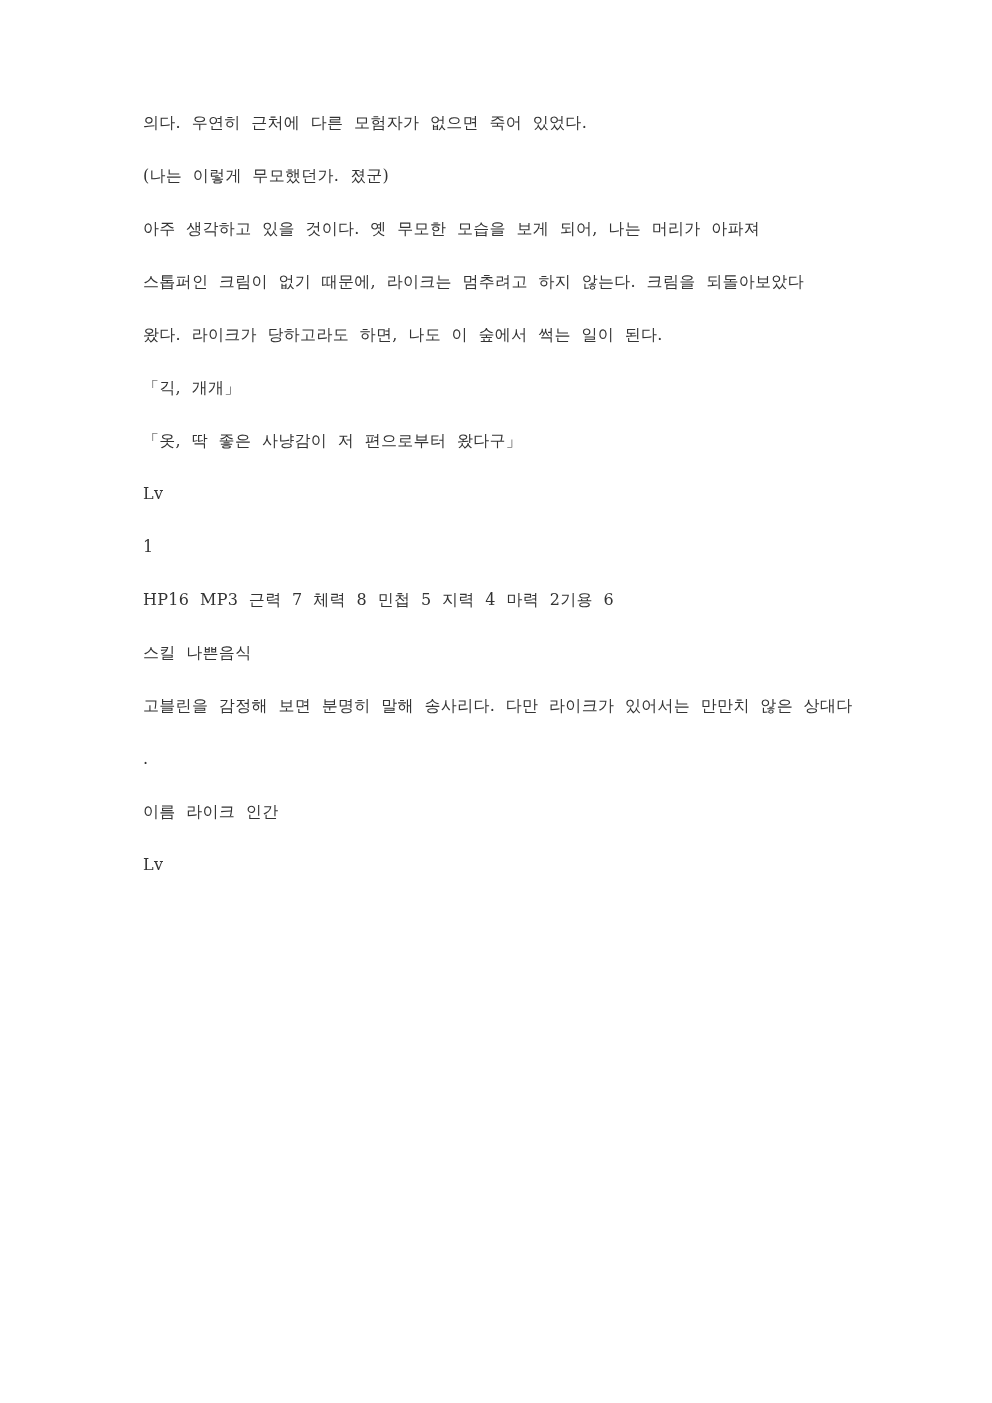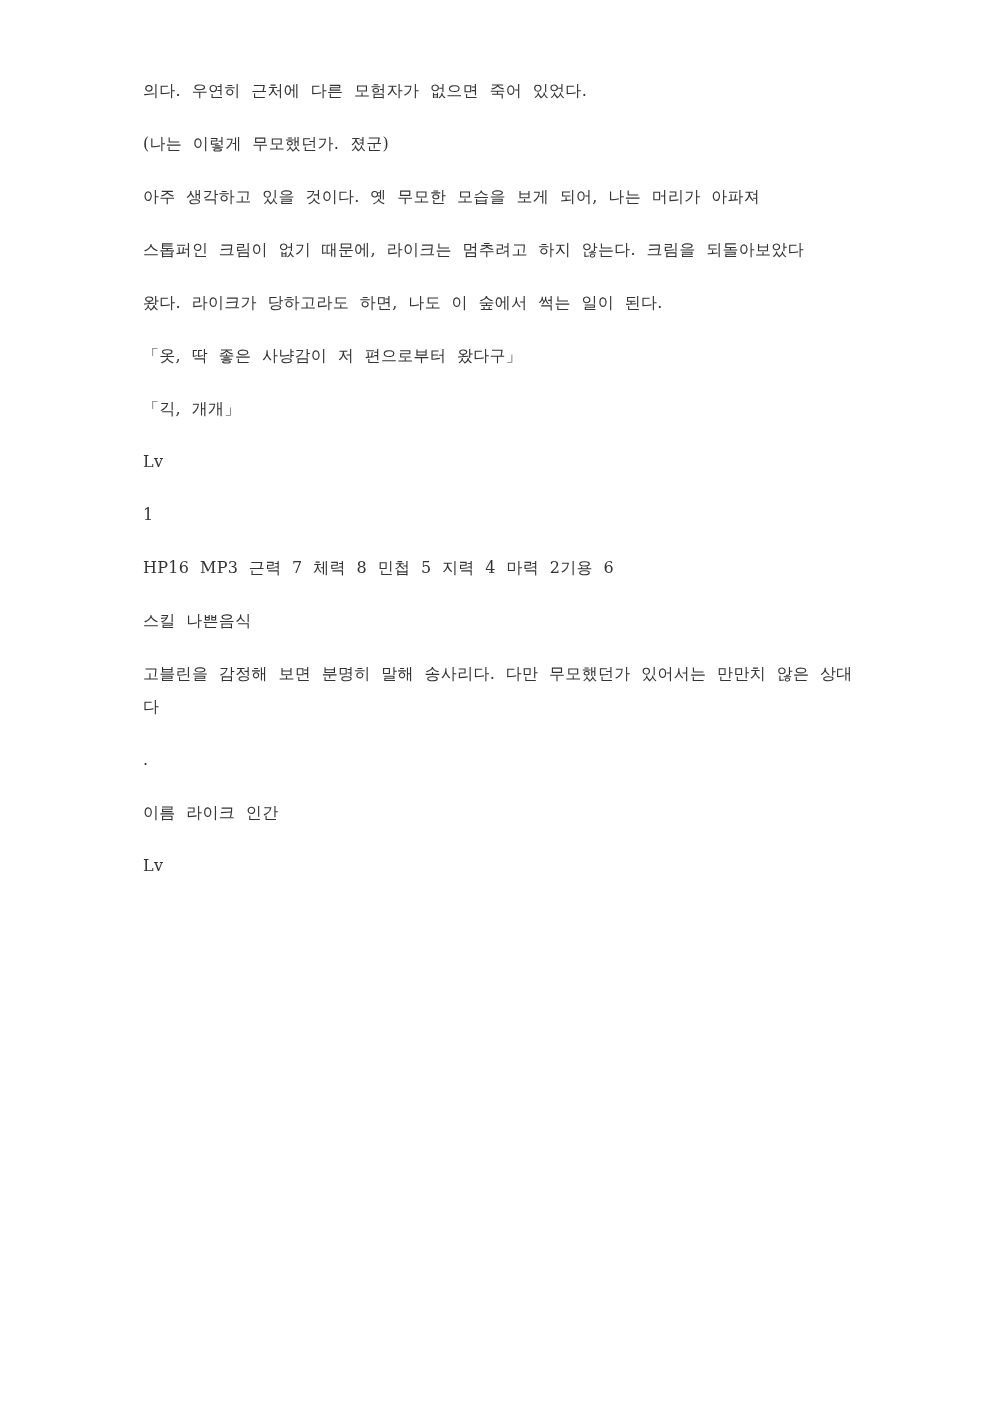--- a/index.html
+++ b/index.html
@@ -6,21 +6,21 @@
   html, body {
     width: 992px;
     height: 1403px;
     background: #ffffff;
     overflow: hidden;
   }
   .page {
     width: 992px;
     height: 1403px;
     background: #ffffff;
-    padding: 74px 129px 0 143px;
+    padding: 106px 129px 0 143px;
     font-family: "DejaVu Serif", "Liberation Serif", serif;
   }
   .para {
     font-size: 16px;
     line-height: 33px;
     color: #333333;
     letter-spacing: 0.3px;
     word-spacing: 0.33em;
     margin: 0 0 20px 0;
     white-space: pre-line;
@@ -29,23 +29,23 @@
 </style>
 </head>
 <body>
 
 <main class="page">
   <p class="para">의다. 우연히 근처에 다른 모험자가 없으면 죽어 있었다.</p>
   <p class="para">(나는 이렇게 무모했던가. 졌군)</p>
   <p class="para">아주 생각하고 있을 것이다. 옛 무모한 모습을 보게 되어, 나는 머리가 아파져</p>
   <p class="para">스톱퍼인 크림이 없기 때문에, 라이크는 멈추려고 하지 않는다. 크림을 되돌아보았다</p>
   <p class="para">왔다. 라이크가 당하고라도 하면, 나도 이 숲에서 썩는 일이 된다.</p>
+  <p class="para">「긱, 개개」</p>
   <p class="para">「옷, 딱 좋은 사냥감이 저 편으로부터 왔다구」</p>
-  <p class="para">「긱, 개개」</p>
   <p class="para">Lv</p>
   <p class="para">1</p>
   <p class="para">HP16 MP3 근력 7 체력 8 민첩 5 지력 4 마력 2기용 6</p>
   <p class="para">스킬 나쁜음식</p>
-  <p class="para">고블린을 감정해 보면 분명히 말해 송사리다. 다만 무모했던가 있어서는 만만치 않은 상대다</p>
+  <p class="para">고블린을 감정해 보면 분명히 말해 송사리다. 다만 라이크가 있어서는 만만치 않은 상대다</p>
   <p class="para">.</p>
   <p class="para">이름 라이크 인간</p>
   <p class="para">Lv</p>
 </main>
 
 </body></html>

